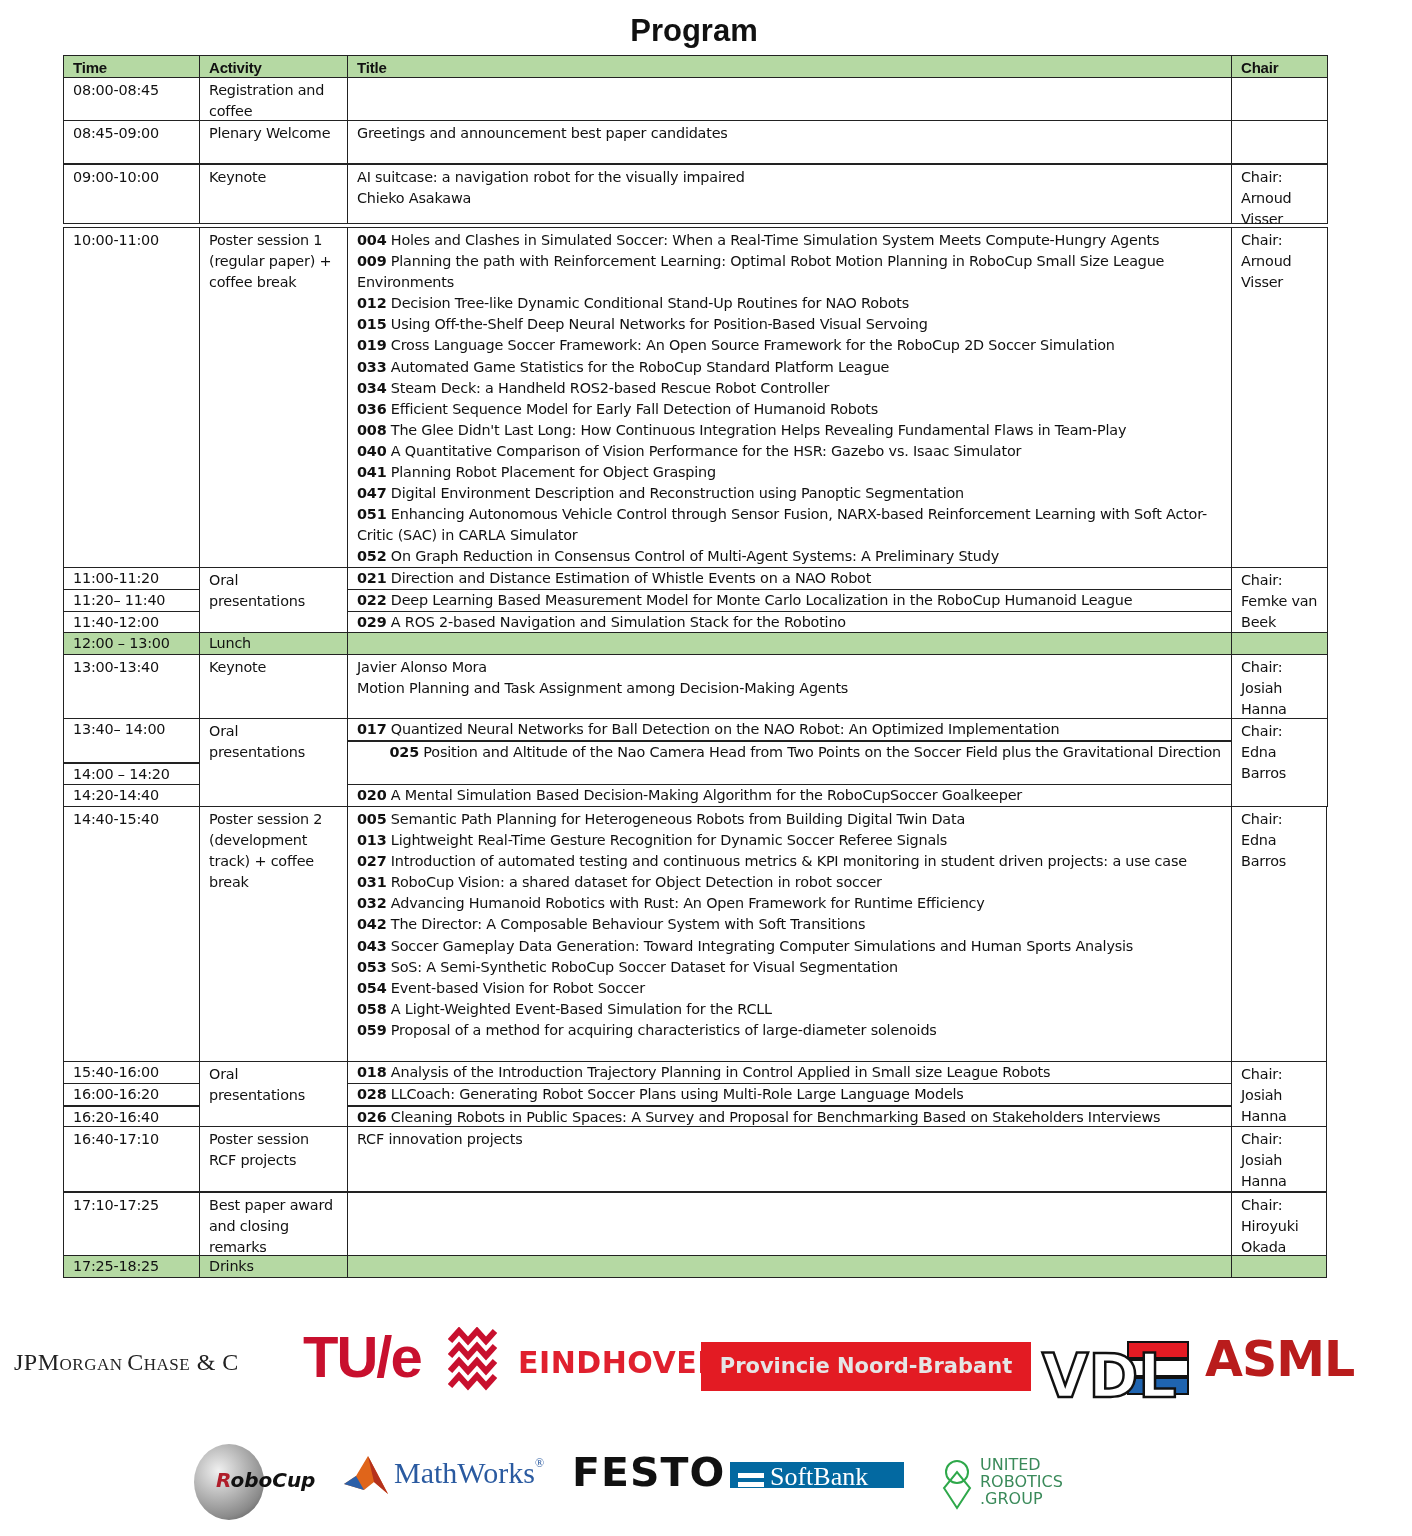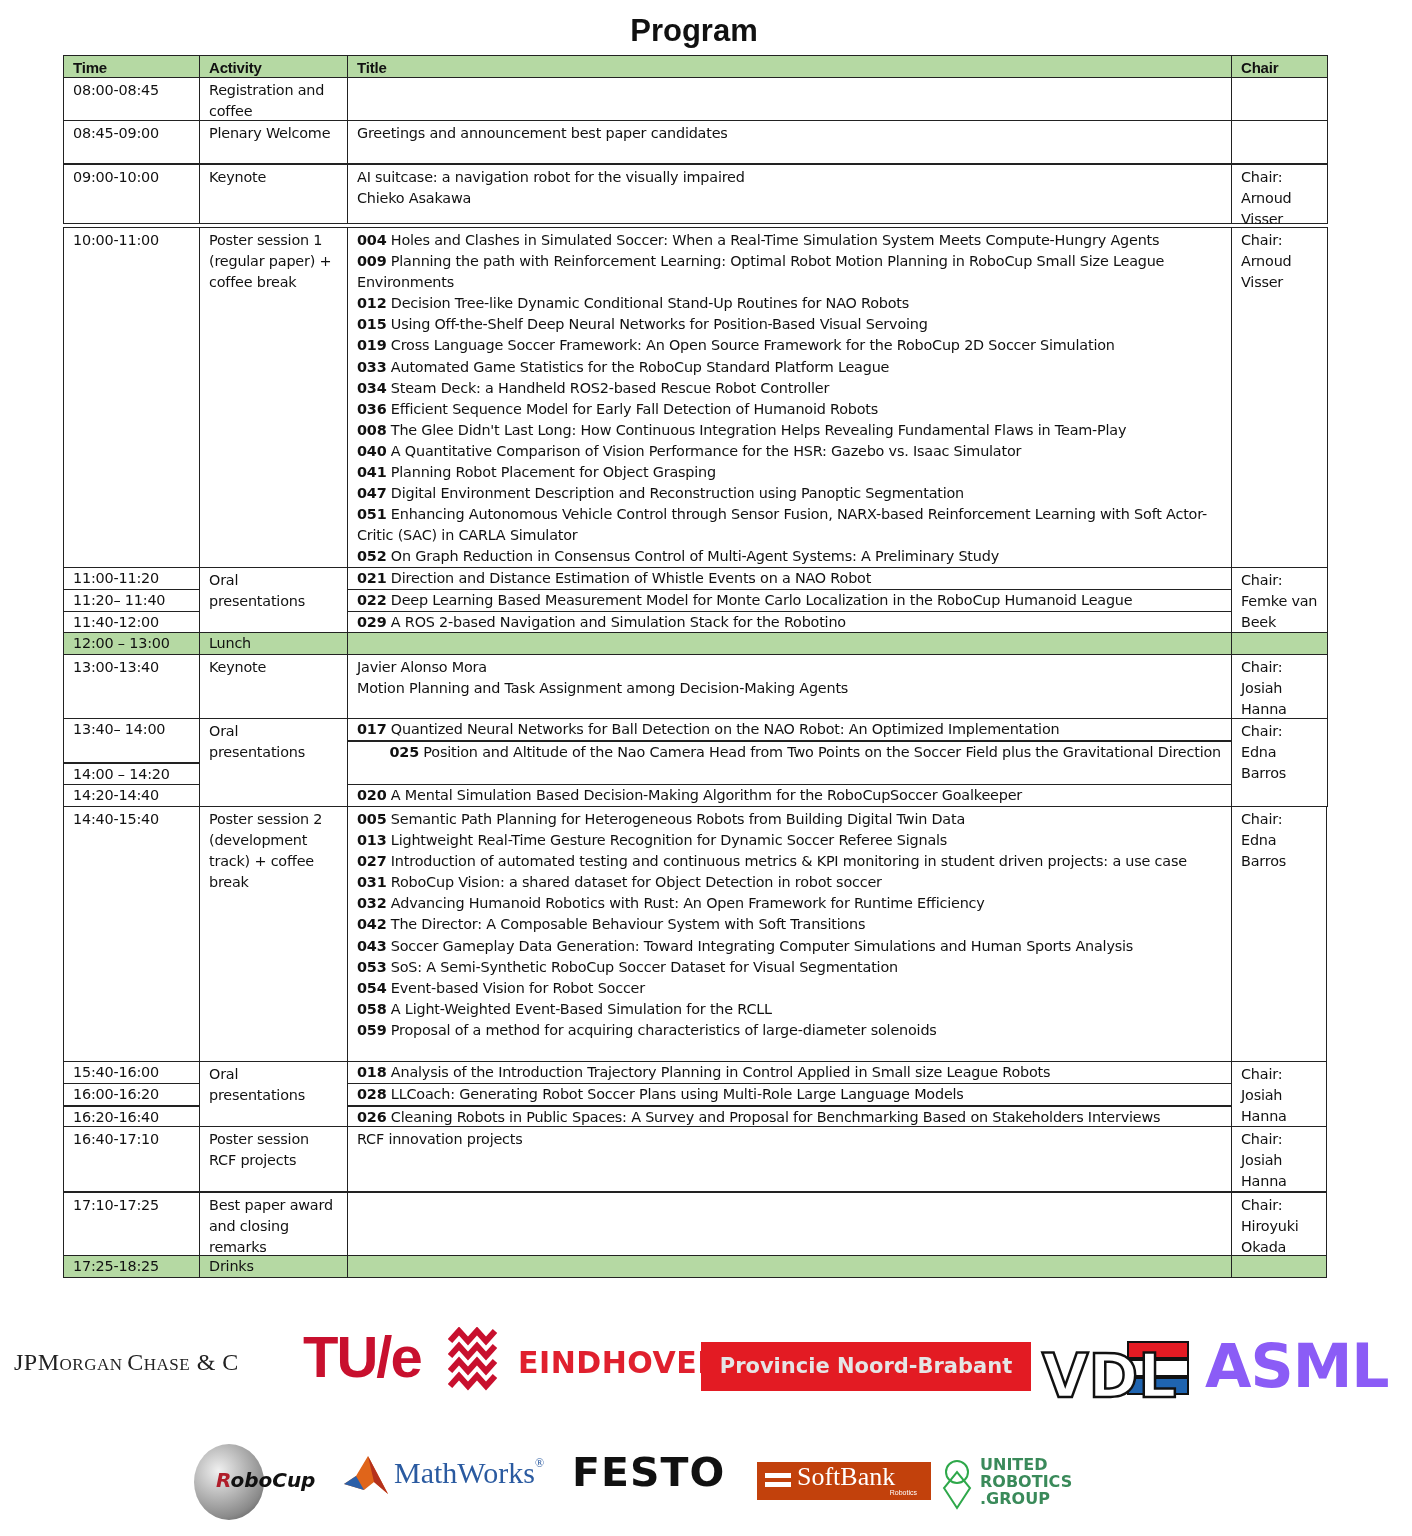--- a/index.html
+++ b/index.html
@@ -248,51 +248,51 @@
   </div>
   <div class="logo" style="left:701px;top:17px;width:330px;height:49px;background:#e31b23;color:#e5e5e5;font-family:'DejaVu Sans',sans-serif;font-weight:bold;font-size:21px;line-height:49px;text-align:center;">
     <span>Provincie Noord-Brabant</span>
   </div>
   <svg class="logo" style="left:1040px;top:8px;" width="152" height="78" viewBox="0 0 152 78">
     <rect x="88" y="9" width="60" height="16" fill="#e31b23" stroke="#111" stroke-width="2"></rect>
     <rect x="88" y="27" width="60" height="16" fill="#fff" stroke="#111" stroke-width="2"></rect>
     <rect x="88" y="45" width="60" height="16" fill="#1f64b0" stroke="#111" stroke-width="2"></rect>
     <text x="2" y="64" font-family="DejaVu Sans, sans-serif" font-weight="bold" font-size="60" fill="#fff" stroke="#111" stroke-width="2.5">VDL</text>
   </svg>
-  <div class="logo" style="left:1205px;top:6px;font-family:'DejaVu Sans',sans-serif;font-weight:bold;font-size:60px;color:#8b5cf6;letter-spacing:-1px;">
+  <div class="logo" style="left:1205px;top:6px;font-family:'DejaVu Sans',sans-serif;font-weight:bold;font-size:49px;color:#b91c1c;letter-spacing:-1px;">
     <span>ASML</span>
   </div>
 </div>
 
 <div class="logos" style="top:1444px;height:80px;">
   <div class="logo" style="left:194px;top:0;width:70px;height:76px;border-radius:50%;background:radial-gradient(circle at 35% 35%, #f0f0f0, #8a8a8a 70%, #444);"></div>
   <div class="logo" style="left:216px;top:24px;font-family:'DejaVu Sans',sans-serif;font-weight:bold;font-style:italic;font-size:20px;color:#111;">
     <span style="color:#b01d2a;">R</span><span>oboCup</span>
   </div>
   <svg class="logo" style="left:342px;top:10px;" width="48" height="42" viewBox="0 0 48 42">
     <path d="M2 30 L14 22 L26 2 L46 40 L32 28 L22 36 Z" fill="#e0651a"></path>
     <path d="M2 30 L14 22 L22 36 Z" fill="#2b5fa8"></path>
     <path d="M26 2 L32 28 L46 40 Z" fill="#b5311c"></path>
   </svg>
   <div class="logo" style="left:394px;top:12px;font-family:'Liberation Serif',serif;font-size:30px;color:#2a5aa0;">
     <span>MathWorks</span><span style="font-size:12px;vertical-align:top;">®</span>
   </div>
   <div class="logo" style="left:572px;top:6px;font-family:'DejaVu Sans',sans-serif;font-weight:bold;font-size:39px;color:#111;letter-spacing:1px;transform:scaleX(1.05);transform-origin:left;">
     <span>FESTO</span>
   </div>
-  <div class="logo" style="left:757px;top:18px;width:174px;height:38px;background:#c2410c;color:#fff;">
+  <div class="logo" style="left:730px;top:18px;width:174px;height:26px;background:#0369a1;color:#fff;">
     <div style="position:absolute;left:8px;top:11px;width:26px;height:5px;background:#fff;"></div>
     <div style="position:absolute;left:8px;top:20px;width:26px;height:5px;background:#fff;"></div>
     <div style="position:absolute;left:40px;top:1px;font-family:'Liberation Serif',serif;font-size:26px;line-height:28px;">SoftBank</div>
     <div style="position:absolute;right:14px;top:27px;font-family:'Liberation Sans',sans-serif;font-size:7px;">Robotics</div>
   </div>
   <svg class="logo" style="left:940px;top:14px;" width="34" height="52" viewBox="0 0 34 52">
     <g fill="none" stroke="#2ea84a" stroke-width="2">
       <circle cx="17" cy="14" r="11"></circle>
       <path d="M4 30 L17 50 L30 30 L17 14 Z"></path>
     </g>
   </svg>
-  <div class="logo" style="left:980px;top:12px;font-family:'DejaVu Sans',sans-serif;font-size:16px;line-height:17px;color:#3a8a5a;font-weight:bold;">
+  <div class="logo" style="left:980px;top:12px;font-family:'DejaVu Sans',sans-serif;font-size:16px;line-height:17px;color:#3a8a5a;font-weight:normal;">
     <div>UNITED</div>
     <div>ROBOTICS</div>
     <div>.GROUP</div>
   </div>
 </div>
 
 </body></html>

